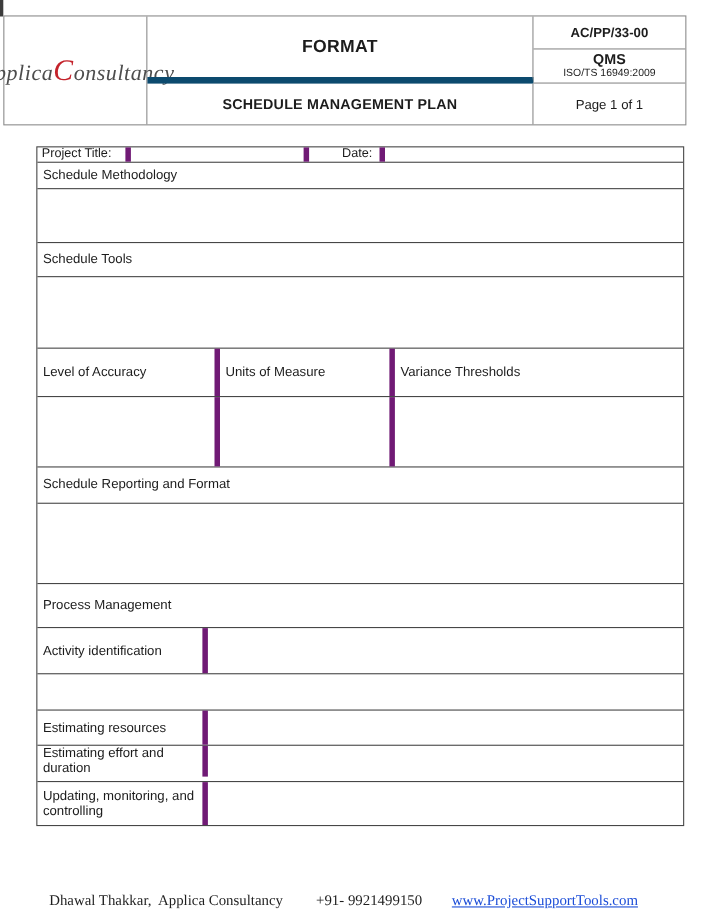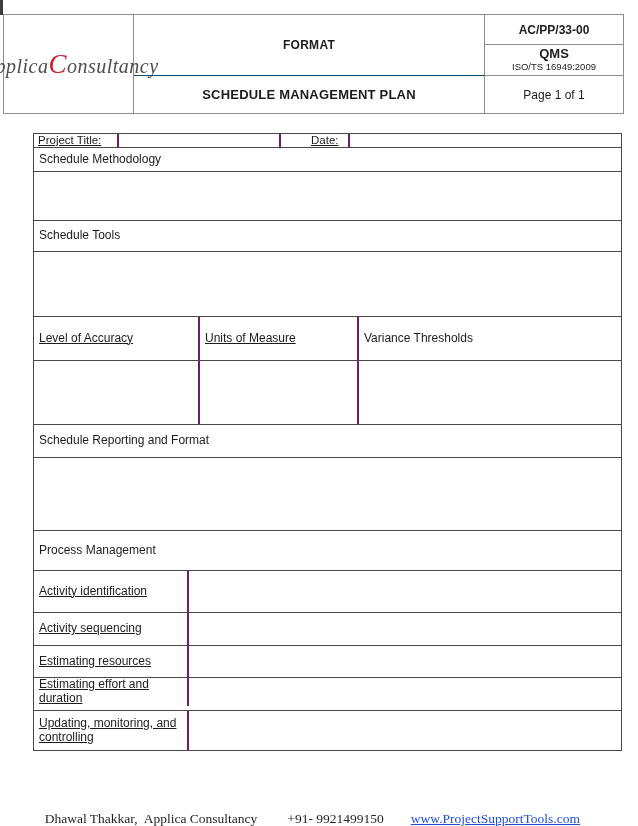--- a/index.html
+++ b/index.html
@@ -25,22 +25,22 @@
   .logo-cell {
     grid-column:1; grid-row:1 / span 4; border-right:1px solid #8c8c8c;
     flex-direction:row; justify-content:center;
     font-family:"Liberation Serif", serif; font-style:italic; color:#4d4d4d;
     line-height:1.0; letter-spacing:0.5px;
   }
   .logo-line { font-size:20px; }
   .logo-initial { font-size:27px; color:#c4232b; }
   .format-cell {
     grid-column:2; grid-row:1 / span 3;
-    border-right:1px solid #8c8c8c; border-bottom:1px solid #0c4a6e;
-    font-weight:bold; font-size:12px; letter-spacing:0.3px;
+    border-right:1px solid #8c8c8c; border-bottom:6px solid #0c4a6e;
+    font-weight:bold; font-size:16px; letter-spacing:0.3px;
   }
   .title-cell {
     grid-column:2; grid-row:4; border-right:1px solid #8c8c8c;
     font-weight:bold; font-size:13px; letter-spacing:0.2px;
   }
   .code-cell { grid-column:3; grid-row:1; border-bottom:1px solid #8c8c8c; font-weight:bold; font-size:12px; }
   .qms-cell  { grid-column:3; grid-row:2 / span 2; border-bottom:1px solid #8c8c8c; flex-direction:column; line-height:1.15; }
   .qms-line1 { font-size:13px;font-weight:bold; }
   .qms-line2 { font-size:9.5px; }
   .page-cell { grid-column:3; grid-row:4; font-size:12px; }
@@ -49,21 +49,21 @@
   .qms-wrap { border-bottom:1px solid #8c8c8c; width:100%; height:100%; display:flex; flex-direction:column; align-items:center; justify-content:center; line-height:1.15; }
 
   
   .form {
     position:absolute; left:33px; top:133px; width:589px; height:618px;
     border:1px solid #474747; background:#fff;
   }
   .row { display:flex; width:100%; border-bottom:1px solid #474747; }
   .row:last-child { border-bottom:none; }
   .cell { display:flex; align-items:center; padding:0 5px; overflow:hidden; }
-  .cdiv { border-right:2px solid #701a75;text-decoration:underline; }
+  .cdiv { border-right:5px solid #701a75; }
   .lbl { font-size:12px; white-space:pre-line; line-height:1.15; }
   .r1  { height:14px; } .r1 .cell { font-size:11.5px; padding:0 4px; }
   .r2  { height:24px; } .r3  { height:49px; }
   .r4  { height:31px; } .r5  { height:65px; }
   .r6  { height:44px; } .r7  { height:64px; }
   .r8  { height:33px; } .r9  { height:73px; }
   .r10 { height:40px; }
   .r11 { height:42px; } .r12 { height:33px; }
   .r13 { height:32px; } .r14 { height:33px;flex-direction:column; }
   .r15 { height:39px; }
@@ -146,21 +146,20 @@
 
   <div class="row r10">
     <div class="cell lbl flex1">Process Management</div>
   </div>
 
   <div class="row r11">
     <div class="cell lbl cdiv w-proc">Activity identification</div>
     <div class="cell flex1"></div>
   </div>
   <div class="row r12">
-    <div class="cell lbl cdiv w-proc">Activity sequencing</div>
     <div class="cell flex1"></div>
   </div>
   <div class="row r13">
     <div class="cell lbl cdiv w-proc">Estimating resources</div>
     <div class="cell flex1"></div>
   </div>
   <div class="row r14">
     <div class="cell lbl cdiv w-proc">Estimating effort and
 duration</div>
     <div class="cell flex1"></div>

